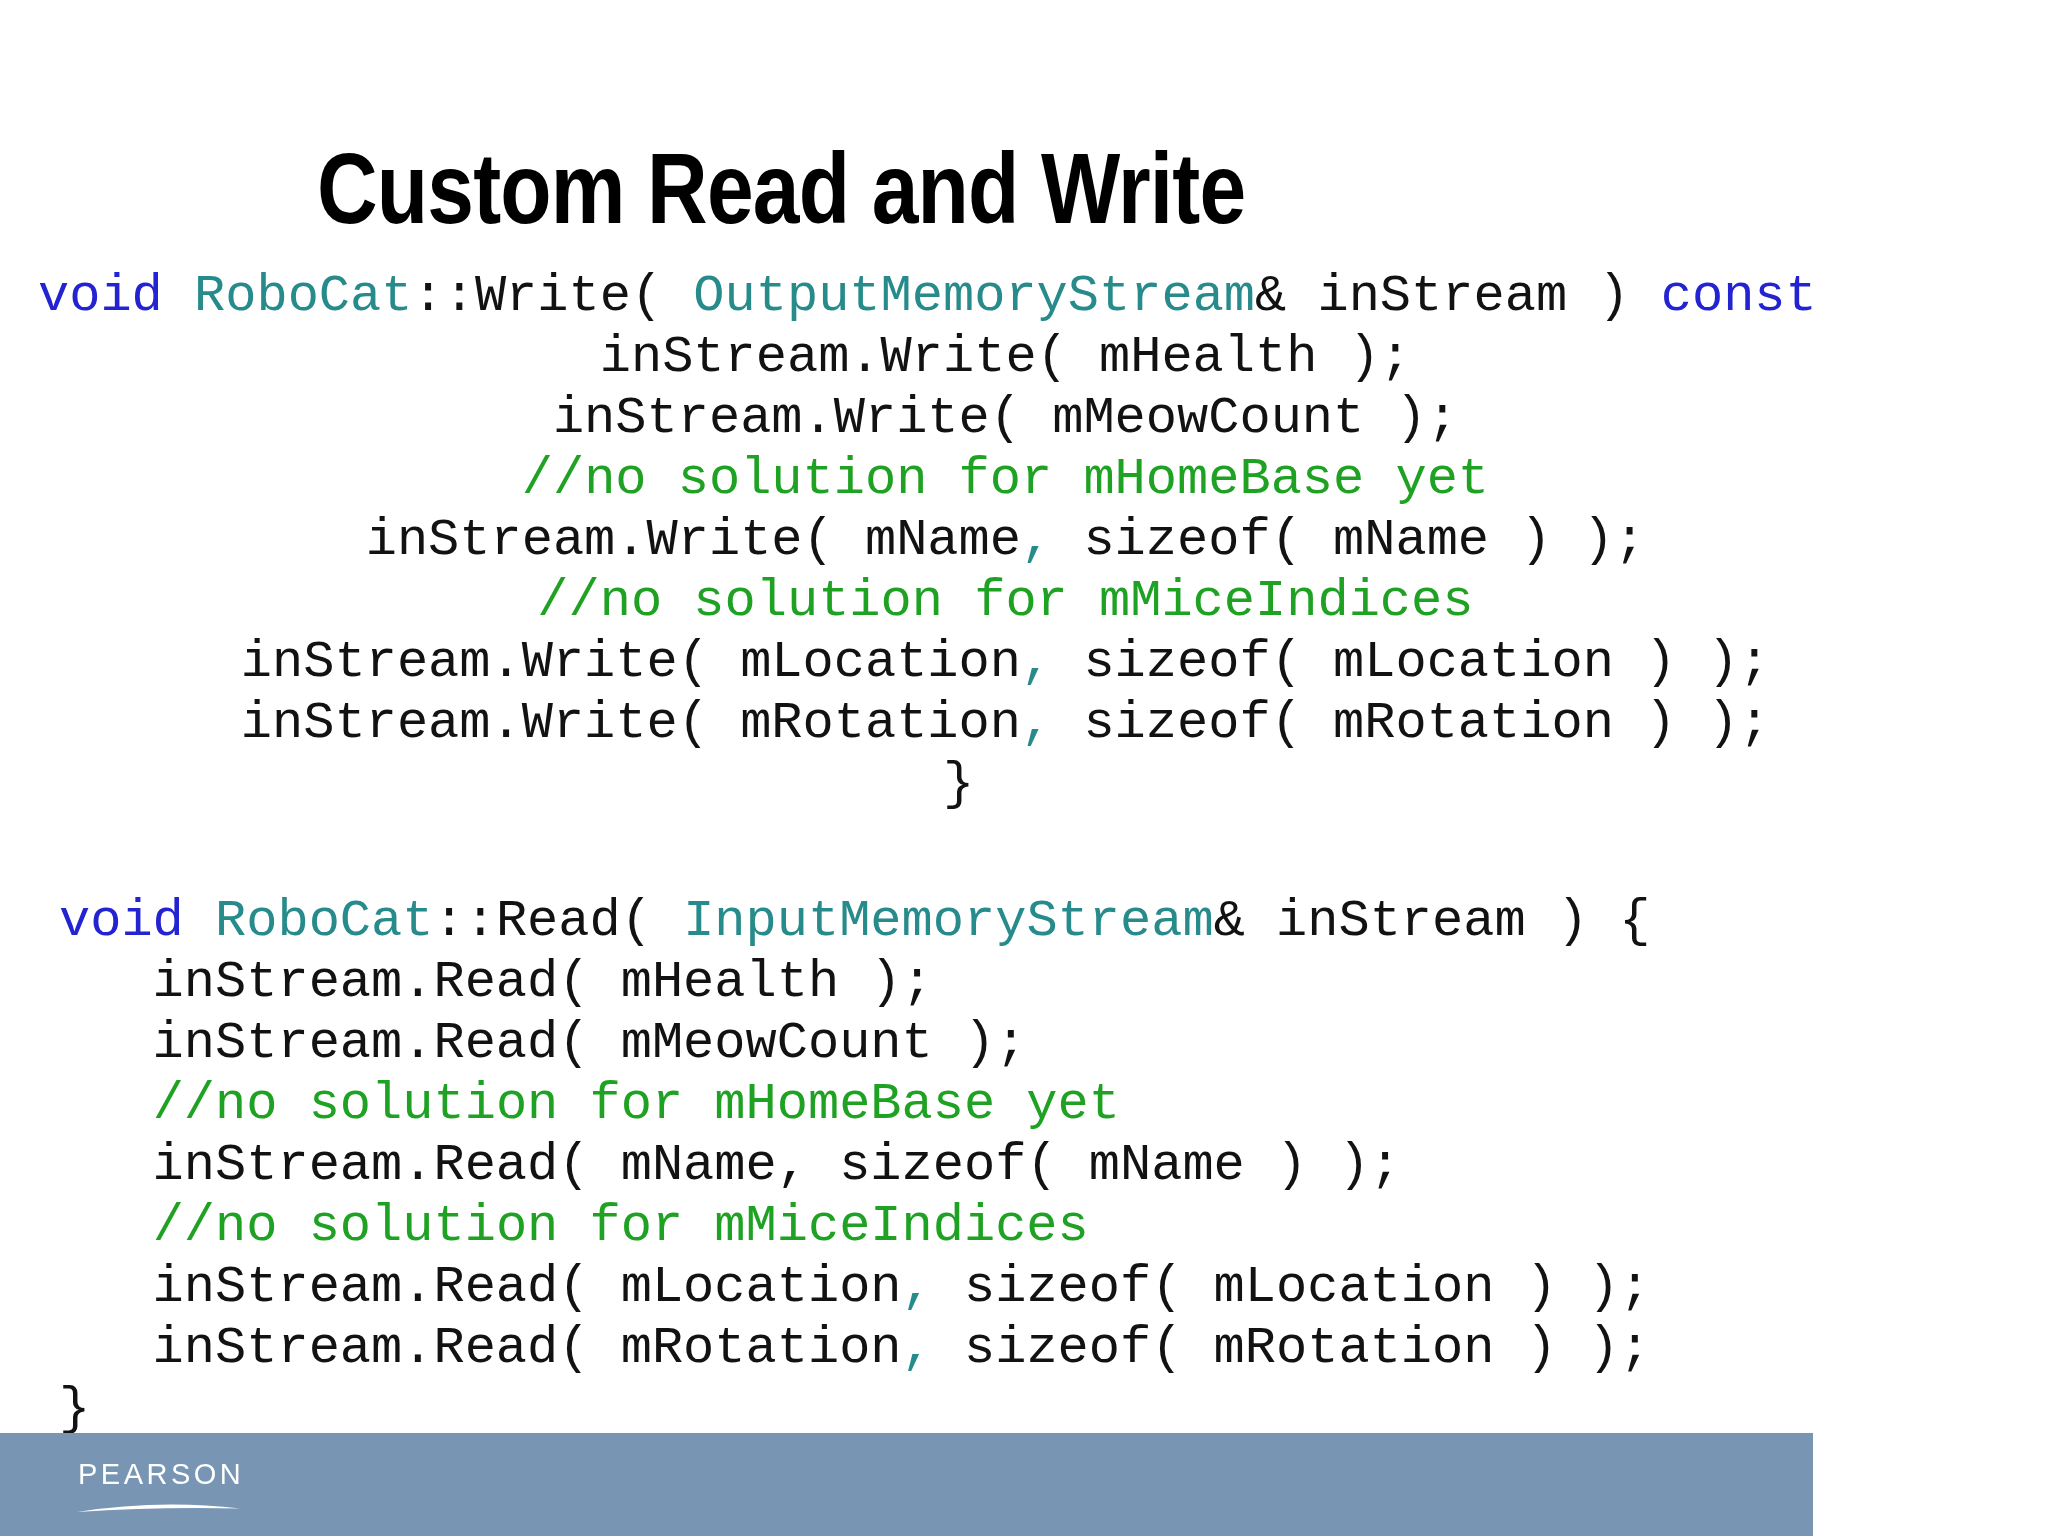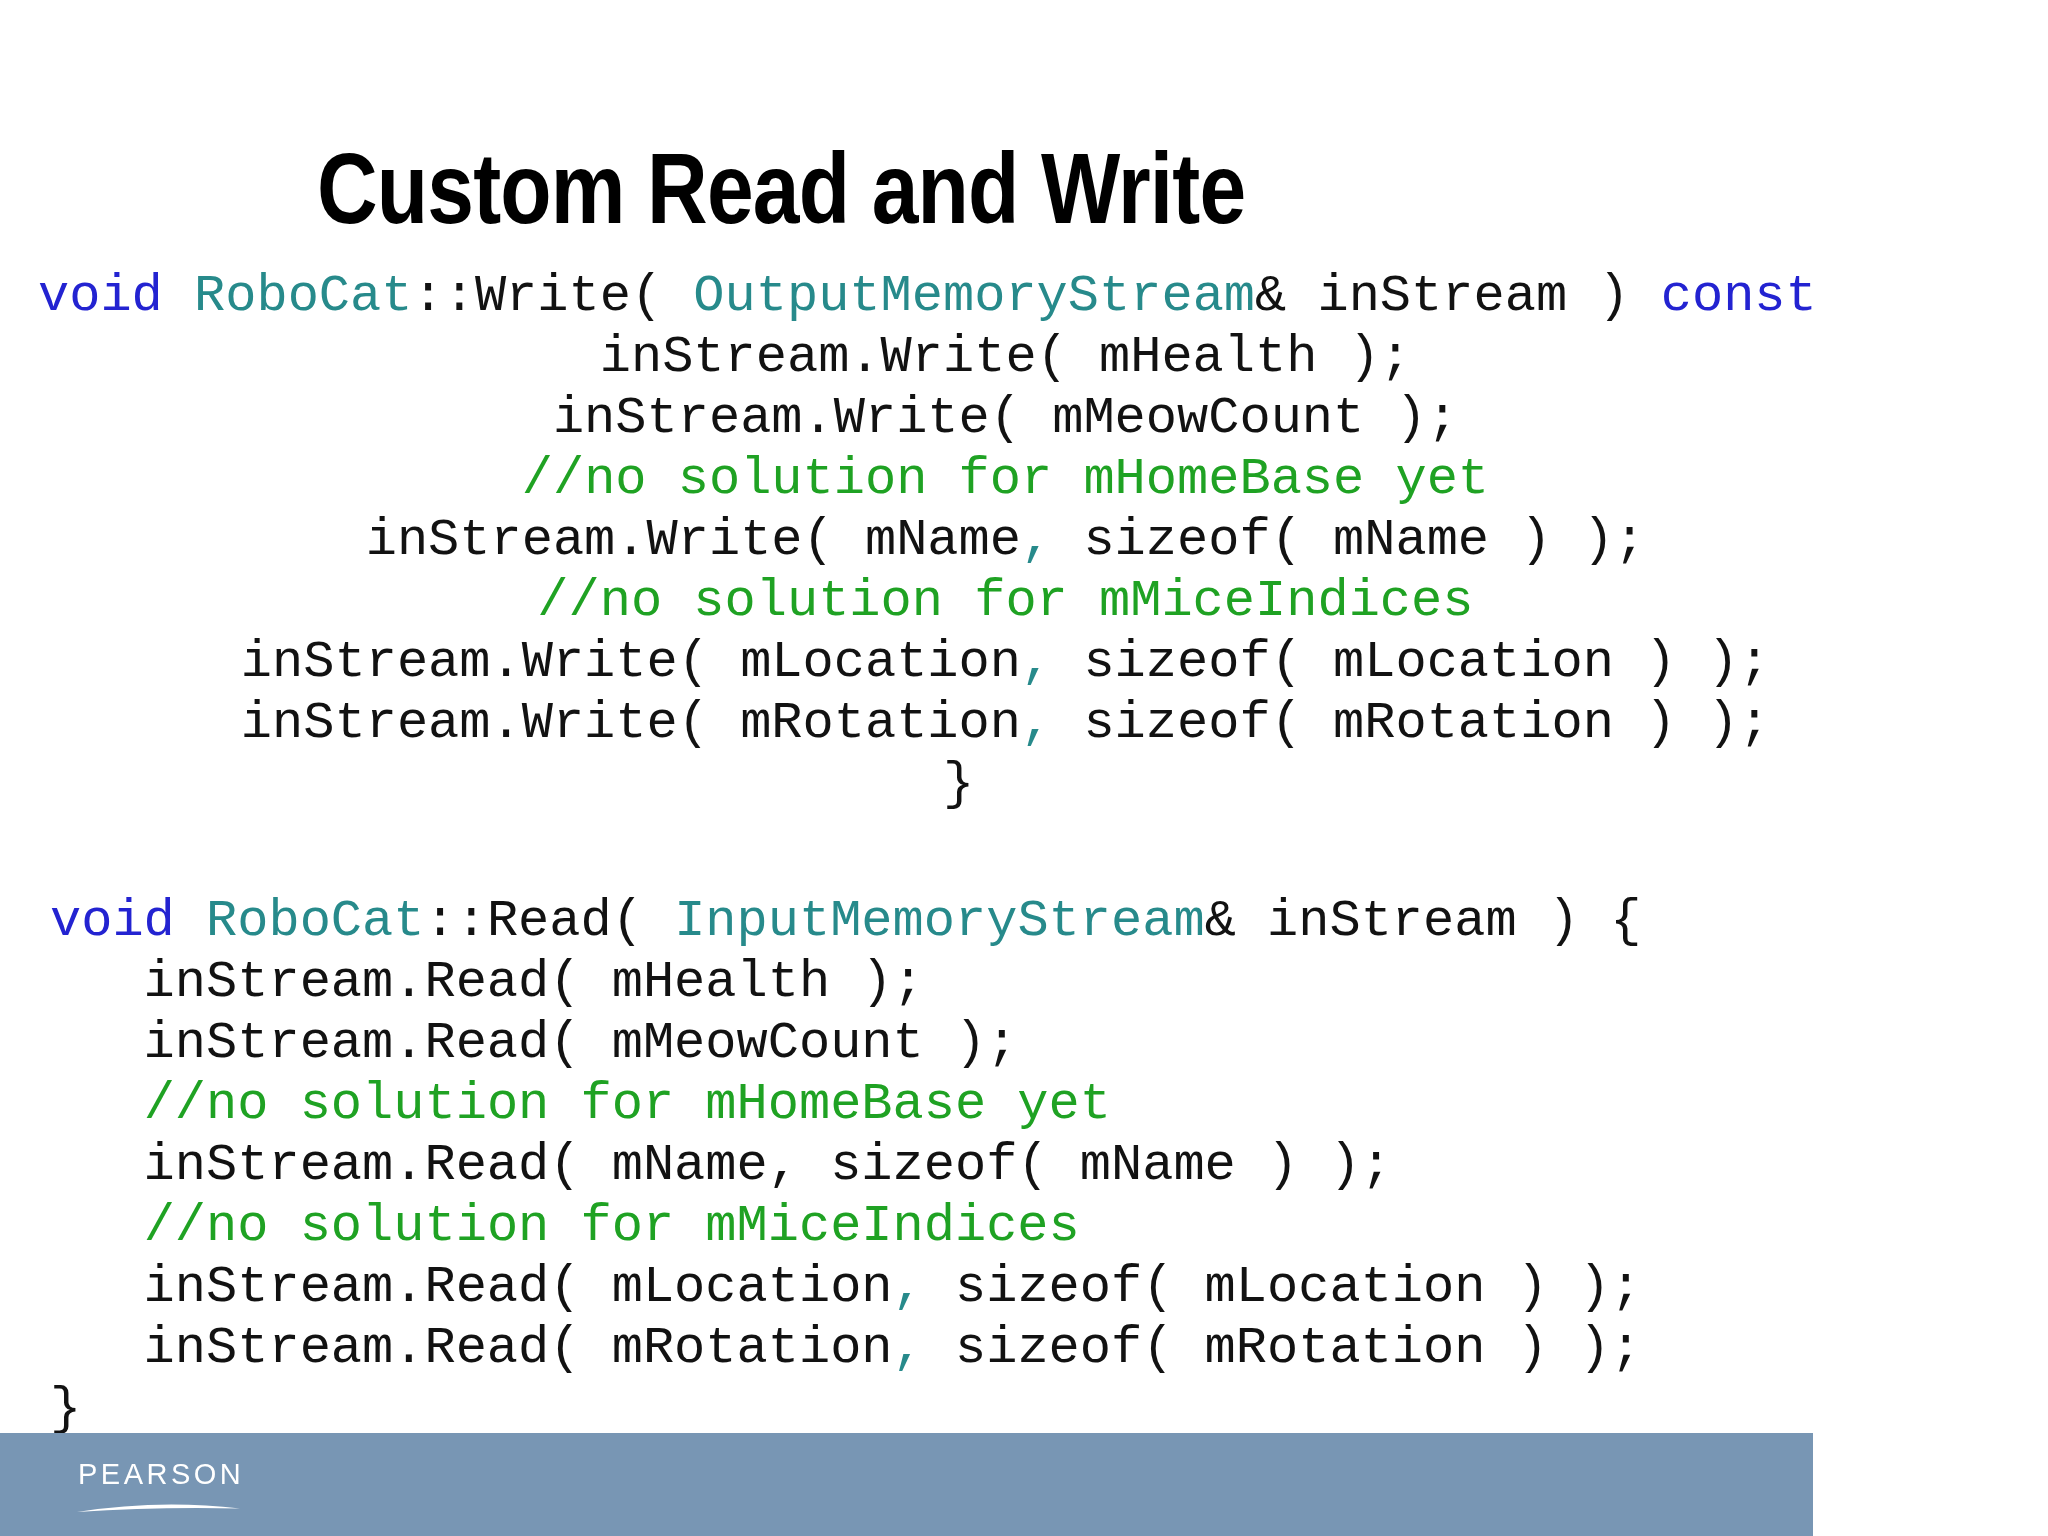--- a/index.html
+++ b/index.html
@@ -35,21 +35,21 @@
     margin: 0;
     font-family: "Liberation Mono", "DejaVu Sans Mono", monospace;
     font-size: 52px;
     line-height: 61px;
     white-space: pre;
   }
   .code .code-line {
     height: 61px;
   }
   #code-block-write { left: 38px;  top: 266px; text-align: center; }
-  #code-block-read  { left: 50px;  top: 891px; }
+  #code-block-read  { left: 59px;  top: 891px; }
   .footer-band {
     position: absolute;
     left: 0;
     top: 1433px;
     width: 1993px;
     height: 103px;
     border-top-right-radius: 55px;
   }
   .pearson-logo {
     position: absolute;

